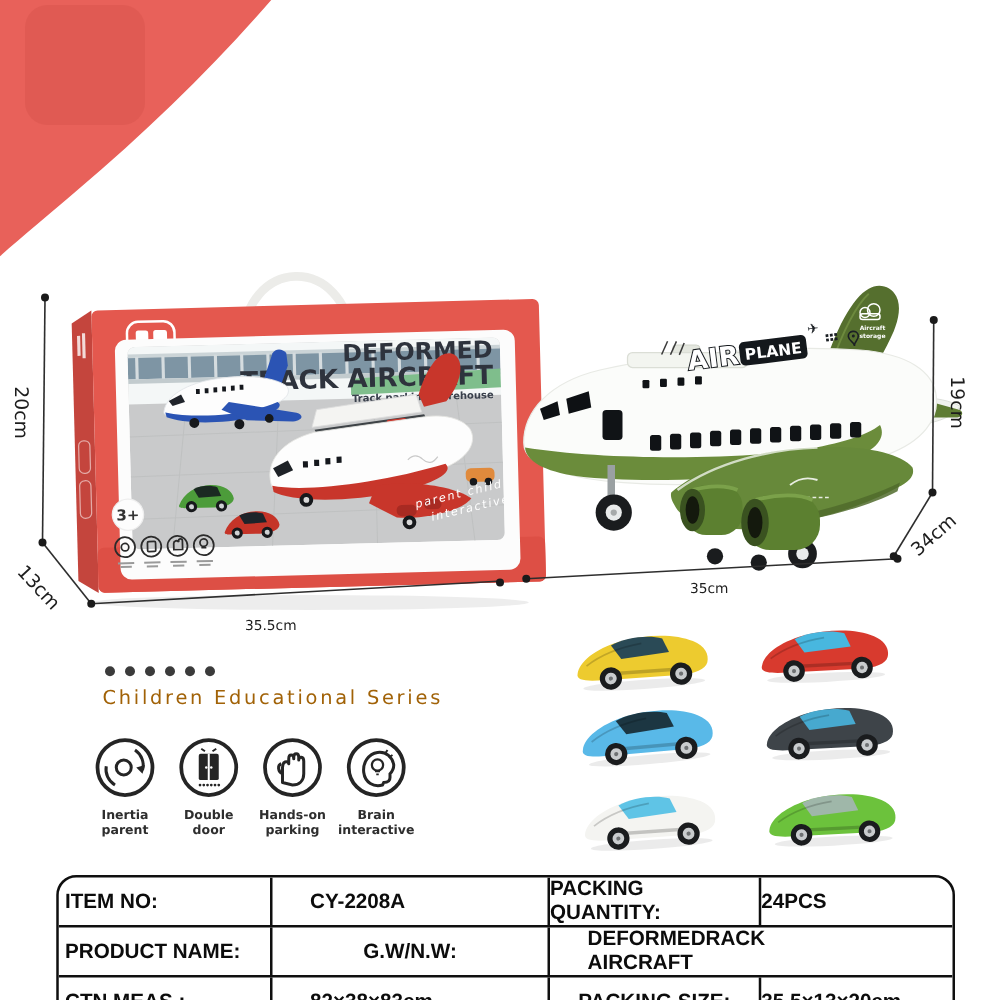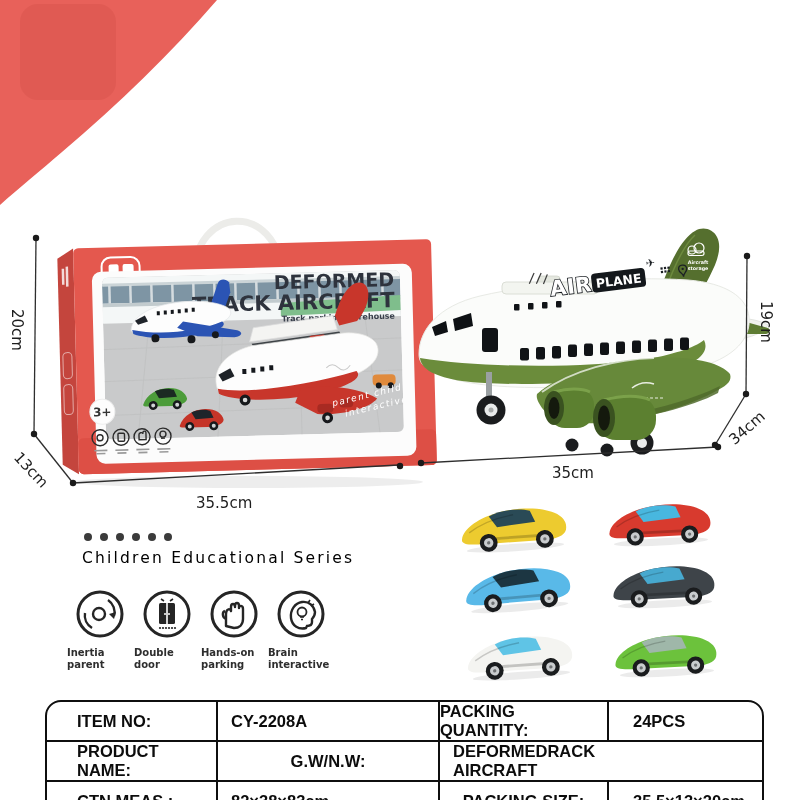--- a/index.html
+++ b/index.html
@@ -1,40 +1,40 @@
 <!DOCTYPE html>
 <html><head>
 <meta charset="utf-8">
 <style>
   html,body{margin:0;padding:0}
   body{width:800px;height:800px;position:relative;overflow:hidden;background:#fff;
        font-family:"DejaVu Sans",sans-serif;color:#1f1f1f}
   .abs{position:absolute}
   .dim-label{position:absolute;font-size:15px;color:#1d1d1d;white-space:nowrap}
-  .dim-big{font-size:15px}
+  .dim-big{font-size:11px}
   
   .dots{position:absolute;left:84px;top:533px;display:flex;gap:8px}
   .dots span{width:8px;height:8px;border-radius:50%;background:#3b3b3b;display:block}
-  .series-label{position:absolute;left:82px;top:549px;font-size:15.5px;color:#000000;
+  .series-label{position:absolute;left:82px;top:549px;font-size:15.5px;color:#a16207;
                 letter-spacing:2.2px;white-space:nowrap}
   
-  .feature{position:absolute;top:588px;width:66px;text-align:left}
+  .feature{position:absolute;top:588px;width:66px;text-align:center}
   .feature svg{display:block;margin:0 auto}
   .feature .cap{font-size:10px;line-height:11.5px;color:#2e2e2e;font-weight:600;margin-top:3px}
   
   .car{position:absolute}
   
   .spec{position:absolute;left:45px;top:700px;width:715px;border:2.5px solid #0f0f0f;
         border-radius:16px;overflow:hidden;background:#fff}
   .spec .row{display:grid;grid-template-columns:169px 222px 169px 152px}
   .spec .row + .row{border-top:2.2px solid #0f0f0f}
   .spec .cell{height:38px;display:flex;align-items:center;
               font-family:"Liberation Sans",sans-serif;font-weight:700;font-size:16.5px;color:#0c0c0c}
   .spec .cell + .cell{border-left:2.2px solid #0f0f0f}
-  .c1{padding-left:30px}.c2{padding-left:13px}.c3{justify-content:center}.c4{padding-left:24px}
+  .c1{padding-left:5px}.c2{padding-left:30px}.c3{justify-content:center}.c4{padding-left:0}
 </style>
 </head>
 <body>
 
 <svg class="abs" style="left:0;top:0" width="260" height="230" viewBox="0 0 260 230">
   <path d="M0,0 H217 C172,52 119,104 62,152 C41,170 18,189 0,205 Z" fill="#E8615A"></path>
   <rect x="20" y="4" width="96" height="96" rx="18" fill="#C84740" opacity="0.25"></rect>
 </svg>
 
 <svg class="abs" style="left:48px;top:198px" width="396" height="296" viewBox="0 0 396 296">

